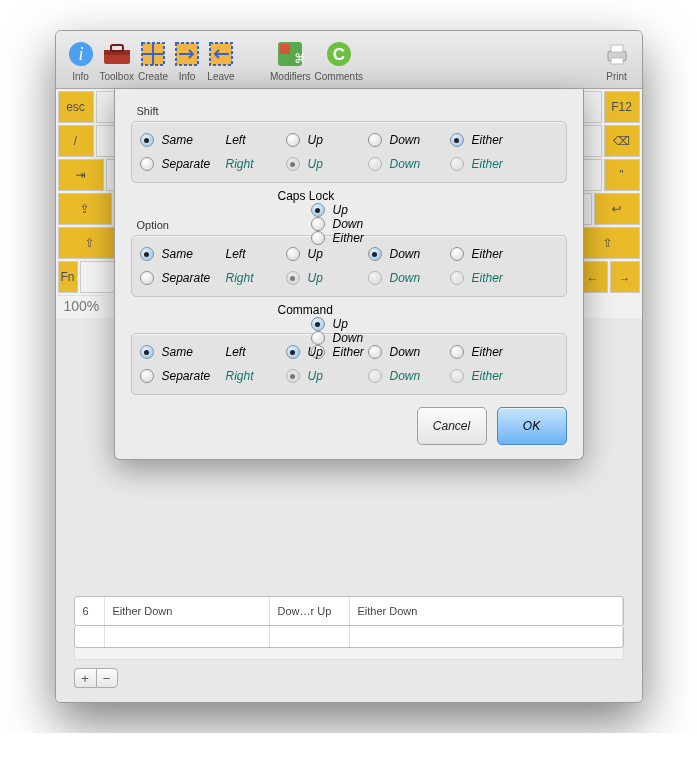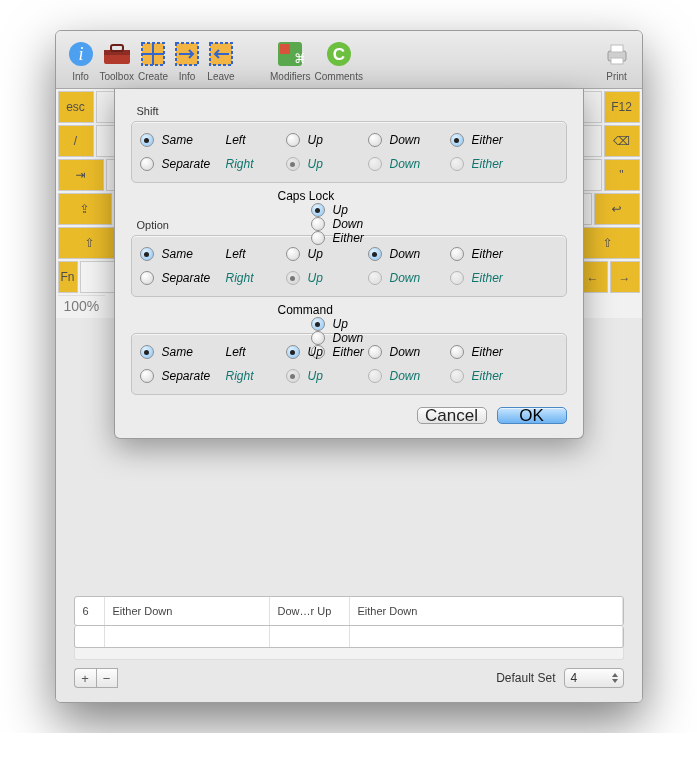--- a/index.html
+++ b/index.html
@@ -111,21 +111,21 @@
   .cell.lr { width:60px; color:#555;}
   .cell.opt { width:82px;}
   .radio { width:14px; height:14px; border-radius:50%; background:radial-gradient(circle at 35% 30%, #fff, #d7d7d7); border:1px solid #8f8f8f; display:flex; align-items:center; justify-content:center; flex-shrink:0;}
   .radio.on { background:radial-gradient(circle at 35% 30%, #dff1ff, #8fc6f5);}
   .radio.on:after { content:""; width:5px; height:5px; border-radius:50%; background:#222;}
   .radio.dis { opacity:0.55; }
   .radio.dis.on { background:radial-gradient(circle at 35% 30%, #eee, #ccc);}
   .singlerow { display:flex; align-items:center; margin:6px 0 6px 6px; height:24px;flex-direction:column;}
   .singlerow .lbl { width:148px; font-size:12px; color:#000;}
   .btnrow { display:flex; justify-content:flex-end; gap:10px; margin-top:12px;}
-  .btn { min-width:70px; height:17px; border-radius:5px; border:1px solid #9e9e9e; background:linear-gradient(#fdfdfd,#e3e3e3); font-size:17px; display:flex; align-items:center; justify-content:center; color:#222;}
+  .btn { min-width:70px; height:38px; border-radius:5px; border:1px solid #9e9e9e; background:linear-gradient(#fdfdfd,#e3e3e3); font-size:12px; display:flex; align-items:center; justify-content:center; color:#222;font-style:italic;}
   .btn.primary { background:linear-gradient(#c7e5ff,#6db3f2); border-color:#4a88c6; color:#000; box-shadow: inset 0 1px 0 rgba(255,255,255,0.6);}
   .label-txt { font-size:12px; color:#000;}
   .label-txt.dim { color:#0f766e;}
   svg { display:block; }
 </style>
 </head>
 <body>
 
 <div class="window">
 
@@ -437,23 +437,17 @@
       <div class="table" style="height:22px; border-top:none;">
         <div class="c" style="width:30px"></div>
           <div class="c" style="width:165px"></div>
           <div class="c" style="width:80px"></div>
           <div class="c" style="flex:1"></div>
       </div>
       <div class="scroll"></div>
       <div class="addrem">
         <div class="sqbtn">+</div>
         <div class="sqbtn">−</div>
-        <div class="default-set">
-          <span>Default Set</span>
-          <div class="select">
-              <span>4</span>
-            </div>
-        </div>
       </div>
     </div>
 
   </div>
 </div>
 
 </body></html>

